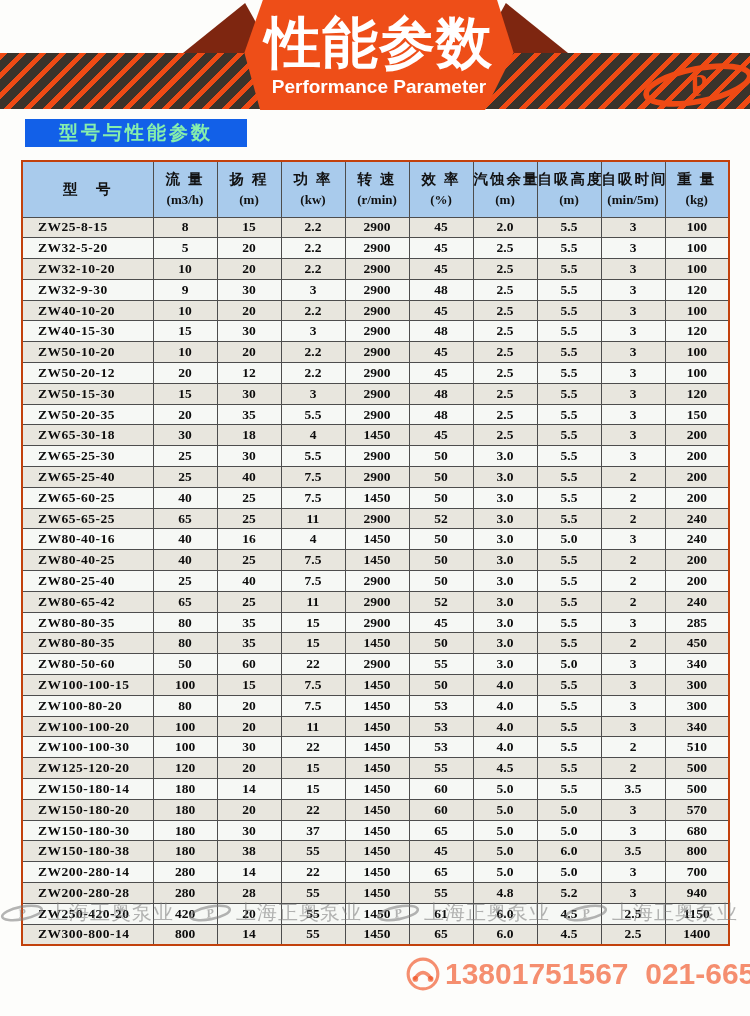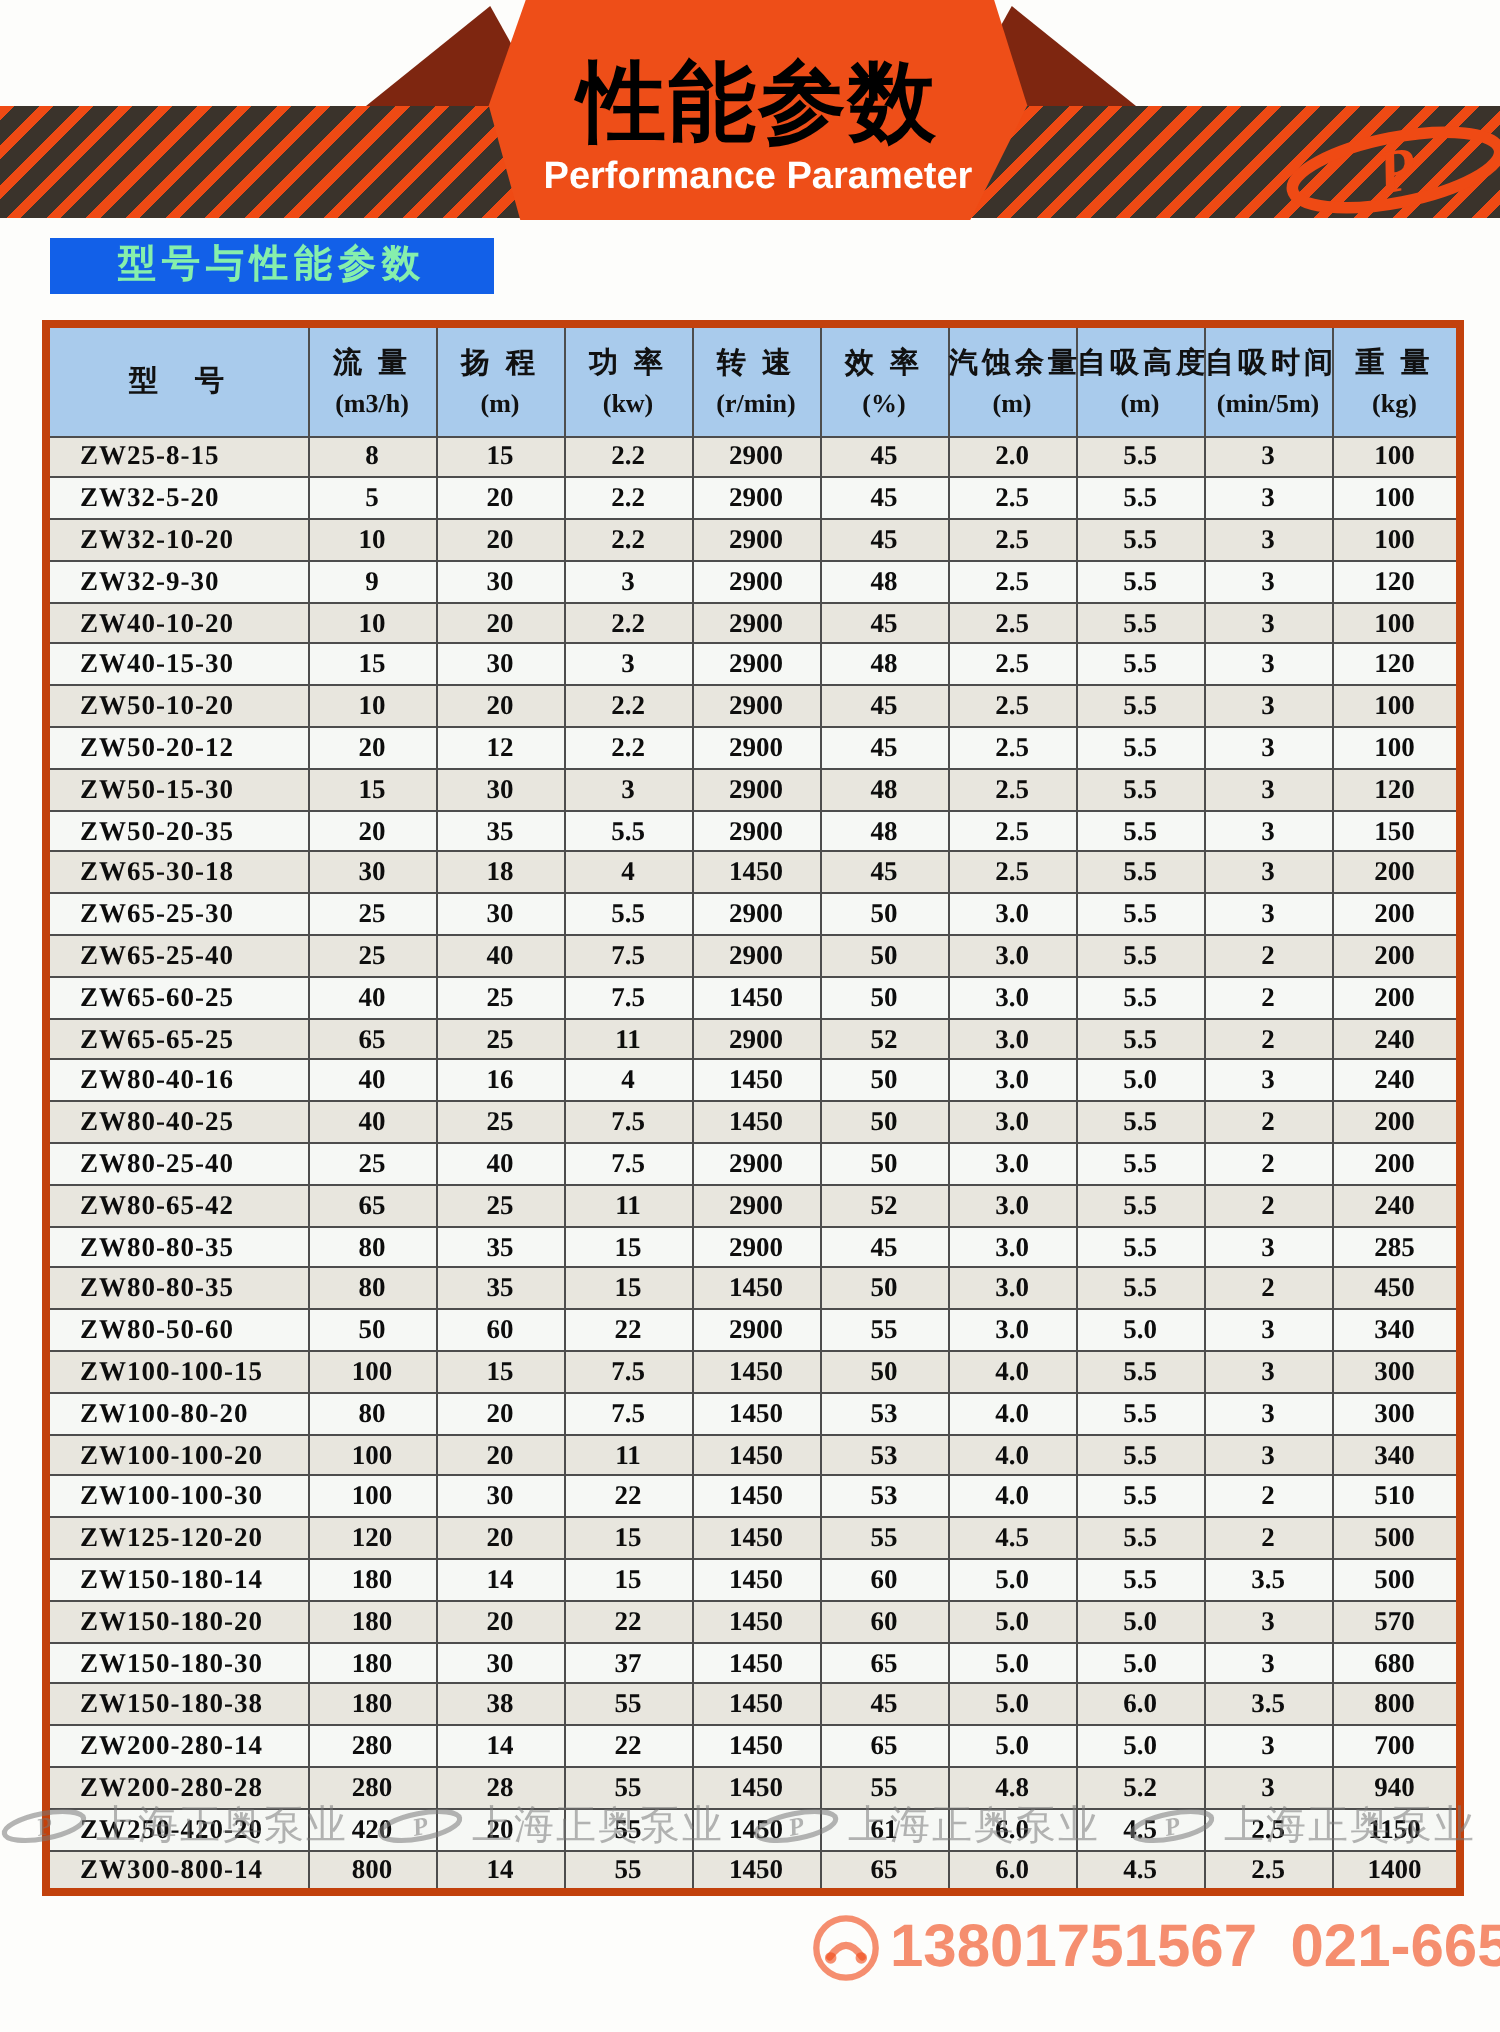--- a/index.html
+++ b/index.html
@@ -23,21 +23,21 @@
   }
   .fold-left  { left:183px; clip-path:polygon(69% 0, 0 100%, 100% 100%); }
   .fold-right { left:478px; clip-path:polygon(31% 0, 100% 100%, 0 100%); }
 
   .ribbon {
     position:absolute; left:243px; top:0; width:272px; height:110px;
     background:#ee4e18; text-align:center;
     clip-path:polygon(7.3% 0, 93.4% 0, 99.5% 48%, 89% 100%, 6.3% 100%, 0.5% 48%);
   }
   .banner-title {
-    margin-top:28px; color:#000000; font-size:44px; font-weight:bold;
+    margin-top:12px; color:#ffffff; font-size:56px; font-weight:bold;
     letter-spacing:1px; line-height:1.1; white-space:nowrap;
   }
   .banner-subtitle {
     margin-top:2px; color:#ffffff; font-size:19px; font-weight:bold;
     white-space:nowrap;
   }
   .brand-logo {
     position:absolute; left:640px; top:62px; width:116px; height:46px;
     color:#ef4a14;
   }
@@ -50,21 +50,21 @@
   }
 
   
   table.perf {
     position:absolute; left:21px; top:160px; width:707px;
     border-collapse:collapse; table-layout:fixed; z-index:1;
   }
   table.perf th, table.perf td {
     border:1px solid #4d4d4d;
   }
-  table.perf { border:4px solid #c2410c; }
+  table.perf { border:2px solid #c2410c; }
   thead th {
     height:56px; background:#a9cbec; color:#111;
     font-weight:bold; vertical-align:middle; text-align:center;
   }
   thead .col-label { font-size:14.5px; letter-spacing:2px; white-space:pre; }
   thead .col-unit  {
     font-size:13px; margin-top:3px; letter-spacing:0;
     font-family:"Liberation Serif","DejaVu Serif",serif;
   }
   tbody td {

